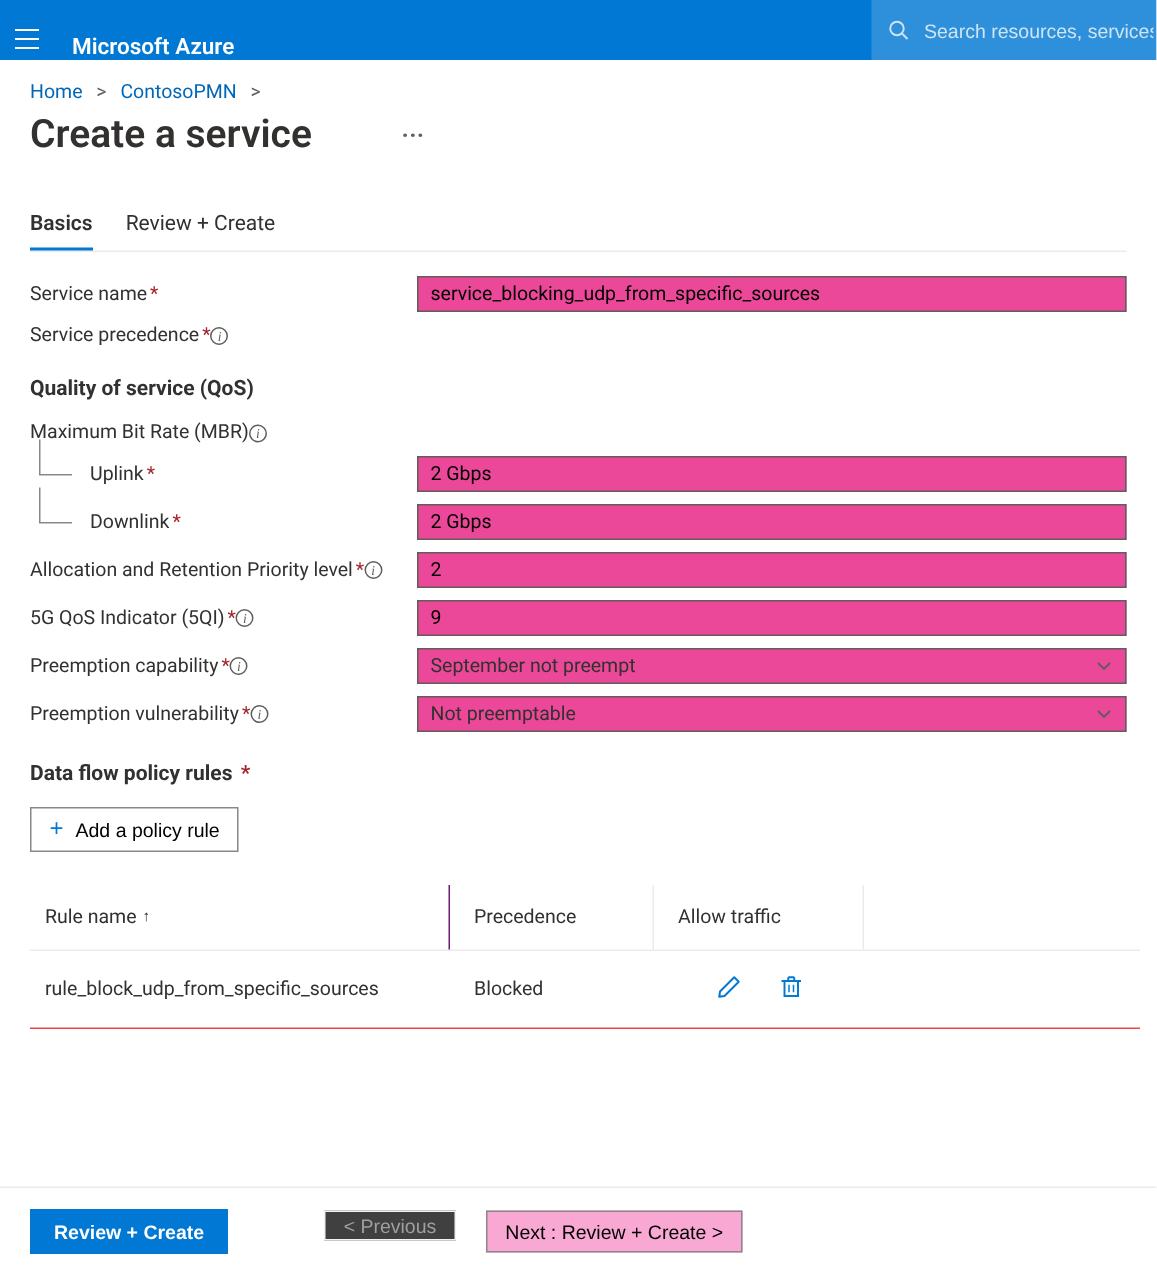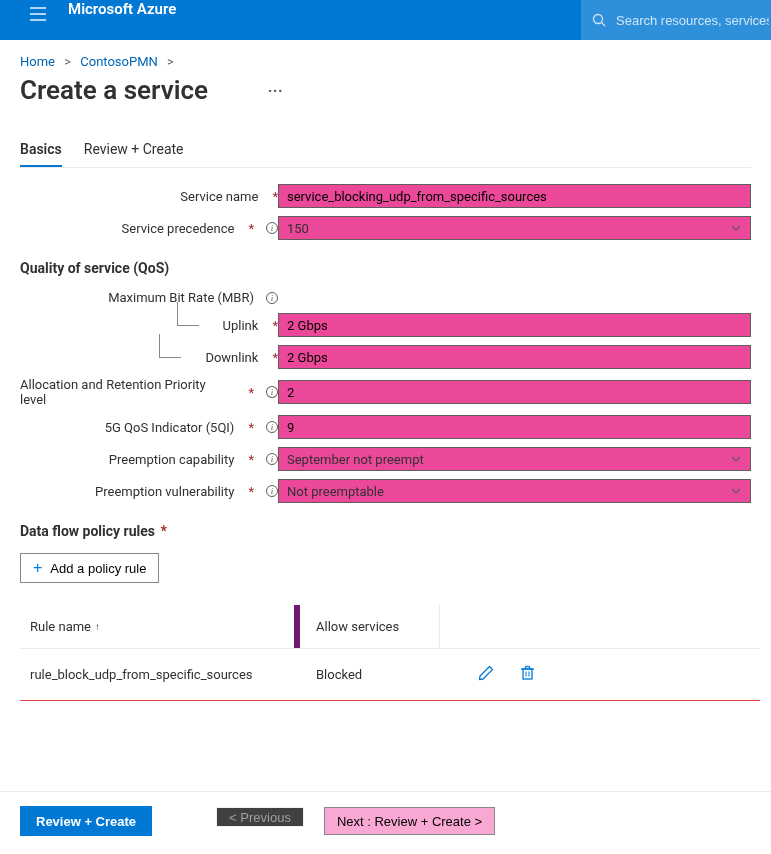--- a/index.html
+++ b/index.html
@@ -12,23 +12,23 @@
     width: 771px;
     height: 854px;
     overflow: hidden;
     position: relative;
   }
   
   .topbar {
     background: #0078d4;
     height: 40px;
     display: flex;
-    align-items: flex-start;
+    align-items: flex-end;
     color: #fff;
-    padding: 0 0 0 24px;
+    padding: 0 0 0 4px;
   }
   .hamburger {
     width: 28px; height: 28px;
     display: flex; align-items: center; justify-content: center;
     margin-right: 16px;
   }
   .brand { font-size: 15px; font-weight: 600; }
   .search-wrap {
     margin-left: auto;
     width: 190px;
@@ -90,22 +90,21 @@
   .form-row {
     display: flex;
     align-items: center;
     margin-bottom: 8px;
   }
   .label-col {
     width: 258px;
     font-size: 13px;
     display: flex;
     align-items: center;
-    gap: 12px;
-    justify-content: flex-end;
+    gap: 0;
   }
   .tree-indent {
     width: 40px;
     display: inline-block;
     position: relative;
     height: 18px;
   }
   .tree-v {
     position: absolute;
     left: 6px; top: -14px; bottom: 9px;
@@ -171,21 +170,21 @@
     margin-top: 22px;
     width: 740px;
   }
   .rules-head, .rules-row {
     display: flex;
     align-items: center;
     border-bottom: 1px solid #edebe9;
   }
   .rules-head { height: 44px; }
   .rules-row { height: 52px; }
-  .col-name { width: 280px; padding-left: 10px; font-size: 13px; border-right: 6px solid #701a75; height: 100%; display: flex; align-items: center; gap: 4px; }
+  .col-name { width: 280px; padding-left: 10px; font-size: 13px; border-right: 1px solid #701a75; height: 100%; display: flex; align-items: center; gap: 4px; }
   .col-prec { width: 136px; padding-left: 16px; font-size: 13px; border-right: 1px solid #edebe9; height: 100%; display: flex; align-items: center; }
   .col-allow { width: 140px; padding-left: 16px; font-size: 13px; border-right: 1px solid #edebe9; height: 100%; display: flex; align-items: center; }
   .col-actions { flex: 1; display: flex; align-items: center; gap: 26px; padding-left: 38px; height: 100%; }
   .rules-head .col-name,
   .rules-head .col-prec,
   .rules-head .col-allow,
   .rules-head .col-actions { font-size: 13px; color: #323130; }
   .rules-row .col-name,
   .rules-row .col-prec,
   .rules-row .col-allow,
@@ -287,28 +286,20 @@
         <input class="text-input" value="service_blocking_udp_from_specific_sources" style="">
       </div>
     </div>
 
     <div class="form-row">
       <div class="label-col">
         <span>Service precedence</span>
           <span class="asterisk">*</span>
         <span class="info-icon">i</span>
       </div>
-      <div class="input-col">
-        <div class="select-input">
-          <span>150</span>
-          <svg class="chev" width="12" height="12" viewBox="0 0 12 12">
-              <polyline points="2,4 6,8 10,4" fill="none" stroke="#605e5c" stroke-width="1.2"></polyline>
-            </svg>
-        </div>
-      </div>
     </div>
 
     <div class="section-title">Quality of service (QoS)</div>
 
     <div class="form-row">
       <div class="label-col">
         <span>Maximum Bit Rate (MBR)</span>
         <span class="info-icon">i</span>
       </div>
       <div class="input-col"></div>
@@ -405,22 +396,25 @@
       <span>Add a policy rule</span>
     </button>
 
     
     <div class="rules-table">
       <div class="rules-head">
         <div class="col-name">
           <span>Rule name</span>
           <span class="sort-arrow">↑</span>
         </div>
+        <div class="col-prec">
+          <span>Precedence</span>
+        </div>
         <div class="col-allow">
-          <span>Allow services</span>
+          <span>Allow traffic</span>
         </div>
         <div class="col-actions"></div>
       </div>
       <div class="rules-row">
         <div class="col-name">rule_block_udp_from_specific_sources</div>
         <div class="col-allow">Blocked</div>
         <div class="col-actions">
           <span class="icon-btn">
             <svg width="16" height="16" viewBox="0 0 16 16">
                 <path d="M11.5 1.5 l3 3 L5 14 l-3.5 0.5 L2 11 Z" fill="none" stroke="#0078d4" stroke-width="1.3" stroke-linejoin="round"></path>

